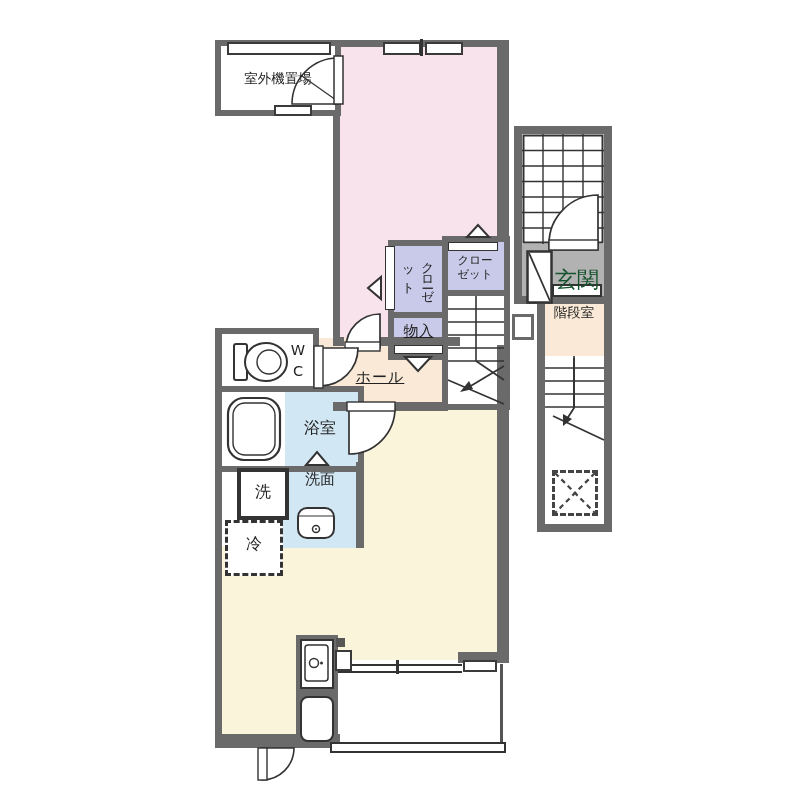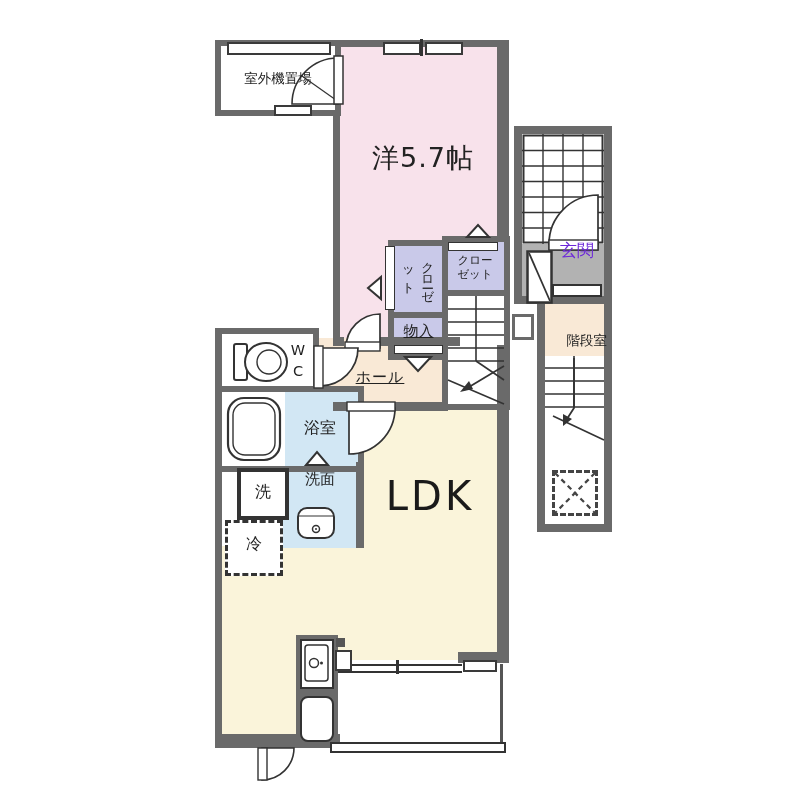--- a/index.html
+++ b/index.html
@@ -202,21 +202,20 @@
 
   <div class="abs" style="left:552px;top:470px;width:46px;height:46px;background:#fff;border:3px dashed #444;">
     <svg style="left:0;top:0;" width="40" height="40" viewBox="0 0 40 40">
       <line x1="0" y1="0" x2="40" y2="40" stroke="#444" stroke-width="2.2" stroke-dasharray="5,4"></line>
       <line x1="40" y1="0" x2="0" y2="40" stroke="#444" stroke-width="2.2" stroke-dasharray="5,4"></line>
     </svg>
   </div>
 
   <div class="lbl" style="left:224px;top:70px;width:108px;font-size:13.5px;">室外機置場</div>
 
-  <div class="lbl" style="left:348px;top:142px;width:150px;font-size:27px;letter-spacing:1px;">洋5.7帖</div>
 
   <div class="lbl vtext" style="left:399px;top:250px;height:48px;font-size:12.5px;line-height:1.55;">クローゼット</div>
 
   <div class="lbl" style="left:453px;top:254px;width:44px;font-size:11.5px;line-height:1.2;word-break:break-all;">クローゼット</div>
 
   <div class="lbl" style="left:394px;top:322px;width:49px;font-size:15px;text-decoration:underline;">物入</div>
 
   <div class="lbl" style="left:340px;top:368px;width:80px;font-size:15px;letter-spacing:1px;text-decoration:underline;">ホール</div>
 
   <div class="lbl" style="left:285px;top:340px;width:26px;font-size:14.5px;line-height:1.45;">
@@ -225,20 +224,19 @@
   </div>
 
   <div class="lbl" style="left:288px;top:418px;width:64px;font-size:16px;">浴室</div>
 
   <div class="lbl" style="left:241px;top:482px;width:44px;font-size:16px;">洗</div>
 
   <div class="lbl" style="left:287px;top:470px;width:66px;font-size:15px;">洗面</div>
 
   <div class="lbl" style="left:229px;top:534px;width:50px;font-size:16px;">冷</div>
 
-  <div class="lbl" style="left:368px;top:472px;width:124px;font-size:40px;letter-spacing:3px;color:#1a1a1a;">LDK</div>
-
-
-  <div class="lbl" style="left:552px;top:240px;width:50px;font-size:17px;color:#6d28d9;">玄関</div>
-
-  <div class="lbl" style="left:541px;top:332px;width:66px;font-size:13.5px;text-align:right;">階段室</div>
+
+
+  <div class="lbl" style="left:552px;top:267px;width:50px;font-size:22px;color:#14532d;">玄関</div>
+
+  <div class="lbl" style="left:541px;top:304px;width:66px;font-size:13.5px;">階段室</div>
 
 </div>
 
 </body></html>

